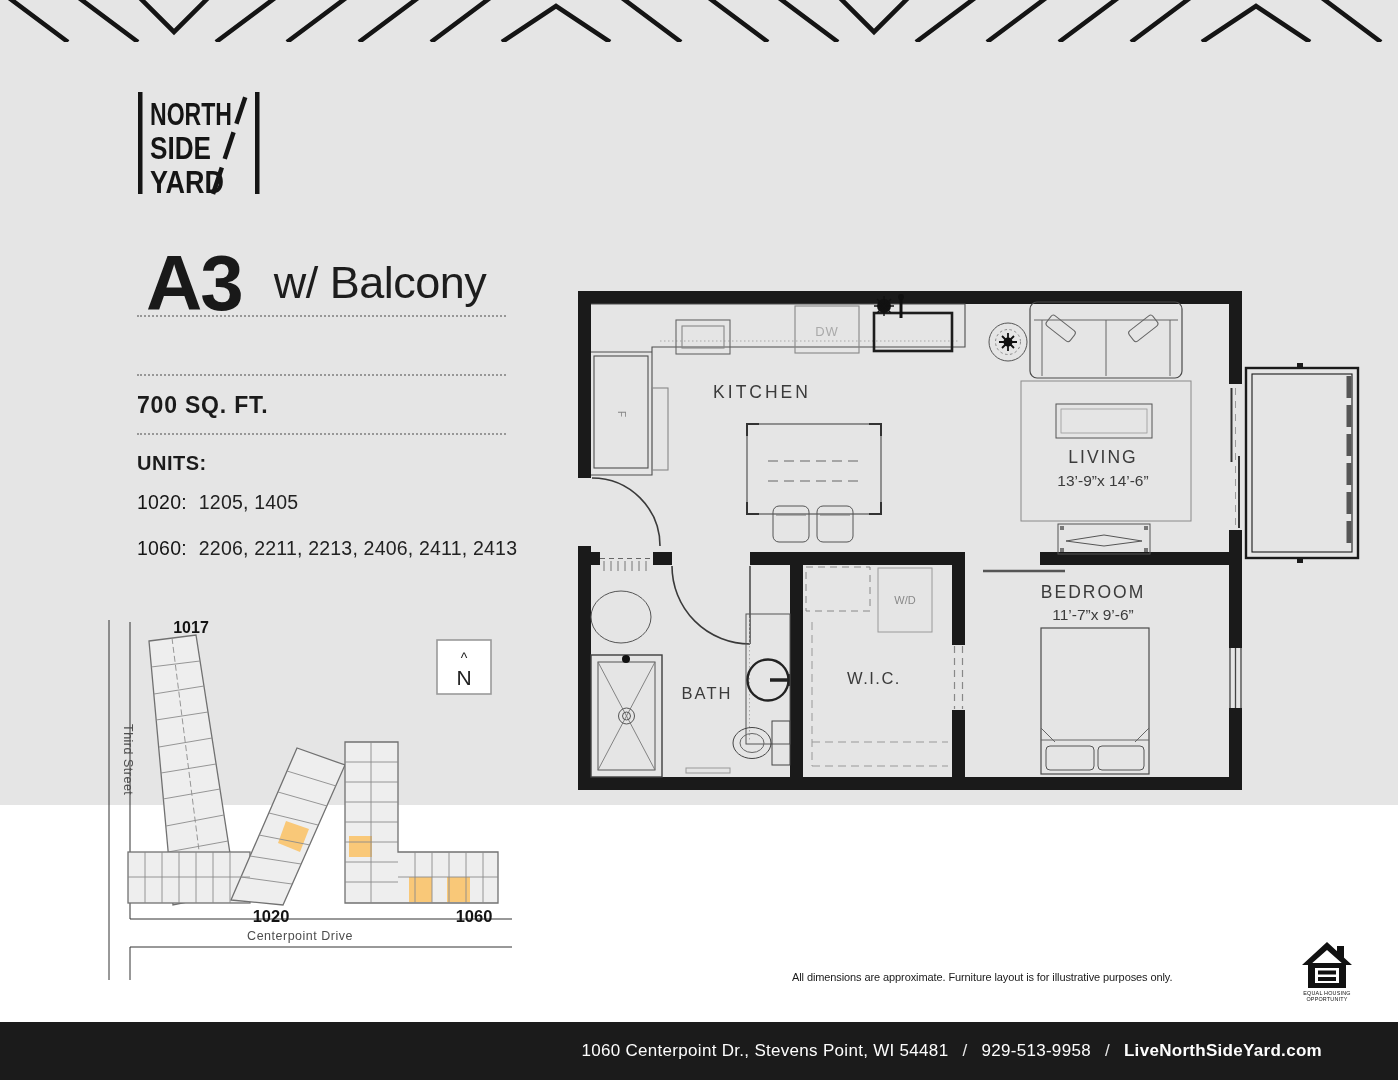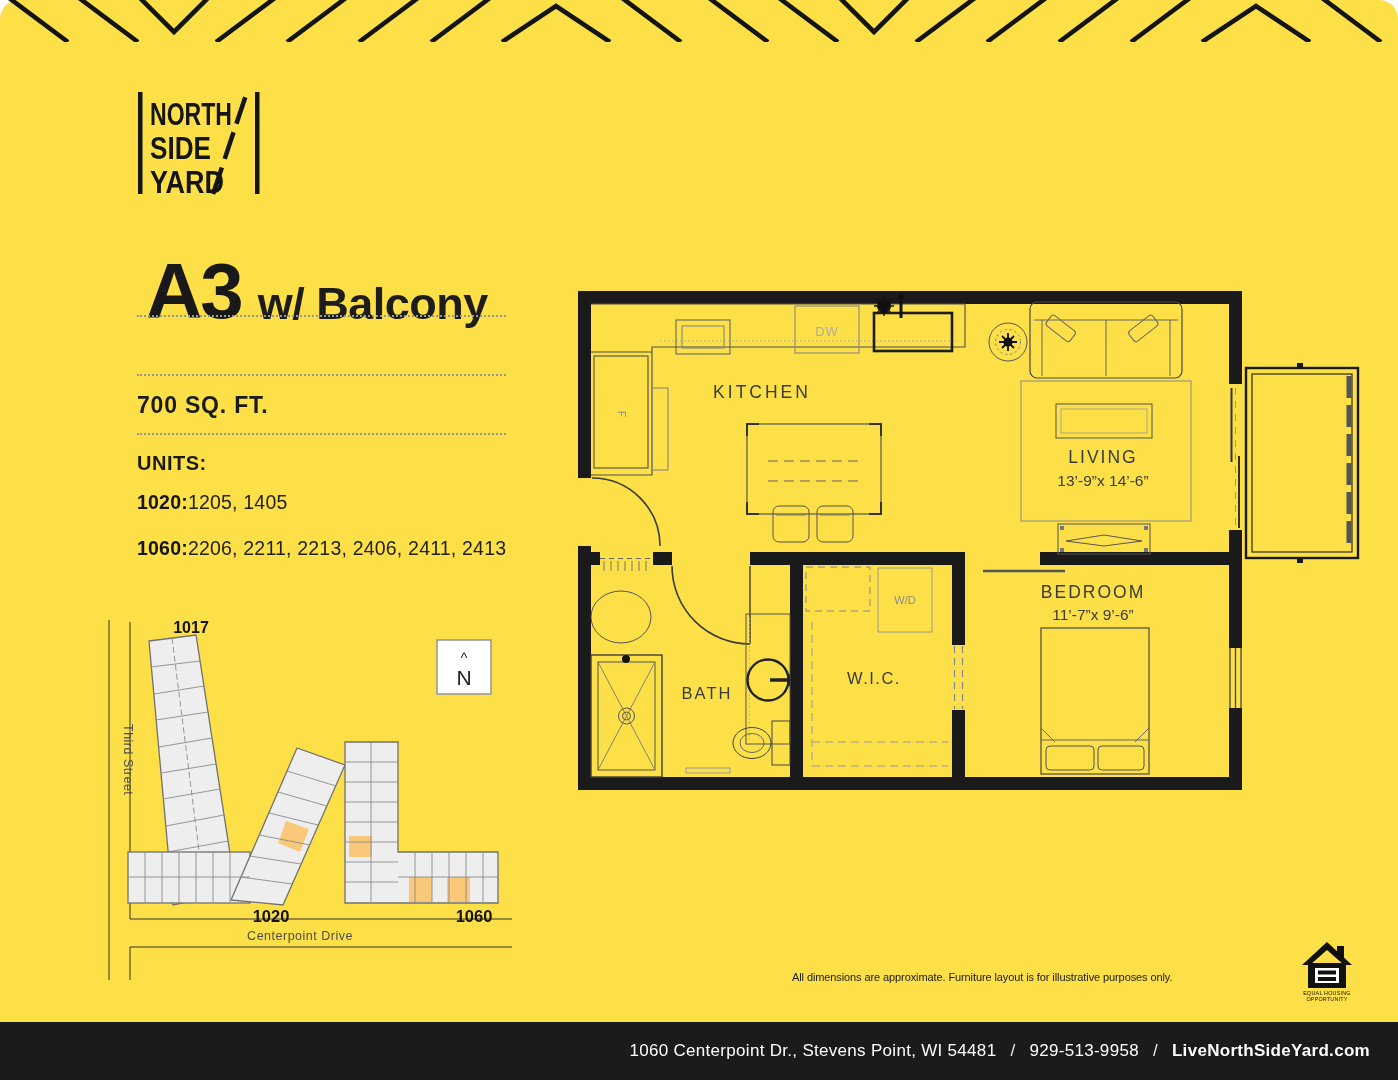--- a/index.html
+++ b/index.html
@@ -1,32 +1,32 @@
 <!DOCTYPE html>
 <html><head>
 <meta charset="utf-8">
 <style>
   html,body{margin:0;padding:0;}
   body{width:1398px;height:1080px;background:#fff;font-family:"Liberation Sans",sans-serif;overflow:hidden;}
-  .sheet{position:relative;width:1398px;height:1080px;background:#fde047;border-radius:19px;}
+  .sheet{position:relative;width:1398px;height:805px;background:#e5e5e5;}
   .abs{position:absolute;}
   
-  .title-row{left:146px;top:252px;display:flex;align-items:flex-end;color:#191919;}
+  .title-row{left:146px;top:244px;display:flex;align-items:center;color:#191919;}
   .plan-code{font-size:78px;font-weight:700;letter-spacing:-2px;line-height:1;}
-  .plan-variant{font-size:45px;font-weight:700;margin-left:16px;letter-spacing:-0.5px;color:#1d1d1d;}
+  .plan-variant{font-size:45px;font-weight:400;margin-left:32px;letter-spacing:-0.5px;color:#1d1d1d;}
   .rule{left:137px;width:369px;border-top:2px dotted #979797;height:0;}
   .spec{left:137px;font-size:23px;font-weight:700;color:#1b1b1b;letter-spacing:0.8px;}
   .units-h{left:137px;top:452px;font-size:20px;font-weight:700;color:#1b1b1b;letter-spacing:0.5px;}
   .unit-row{left:137px;font-size:19.5px;color:#222;letter-spacing:0.2px;}
-  .unit-row b{font-weight:700;color:#151515;margin-right:0;}
+  .unit-row b{font-weight:400;color:#151515;margin-right:12px;}
   
   .disclaimer{left:792px;top:971px;font-size:11px;color:#1a1a1a;letter-spacing:-0.1px;}
   
   .footer{left:0;top:1022px;width:1398px;height:58px;background:#1b1b1b;color:#fdfdfd;
-          display:flex;align-items:center;justify-content:flex-end;padding-right:28px;box-sizing:border-box;
+          display:flex;align-items:center;justify-content:flex-end;padding-right:76px;box-sizing:border-box;
           font-size:17px;letter-spacing:0.3px;}
   .footer .sep{margin:0 14px;color:#e8e8e8;}
   .footer .site{font-weight:700;}
   svg text{font-family:"Liberation Sans",sans-serif;}
 </style>
 </head>
 <body>
 
 <div class="sheet">
 

